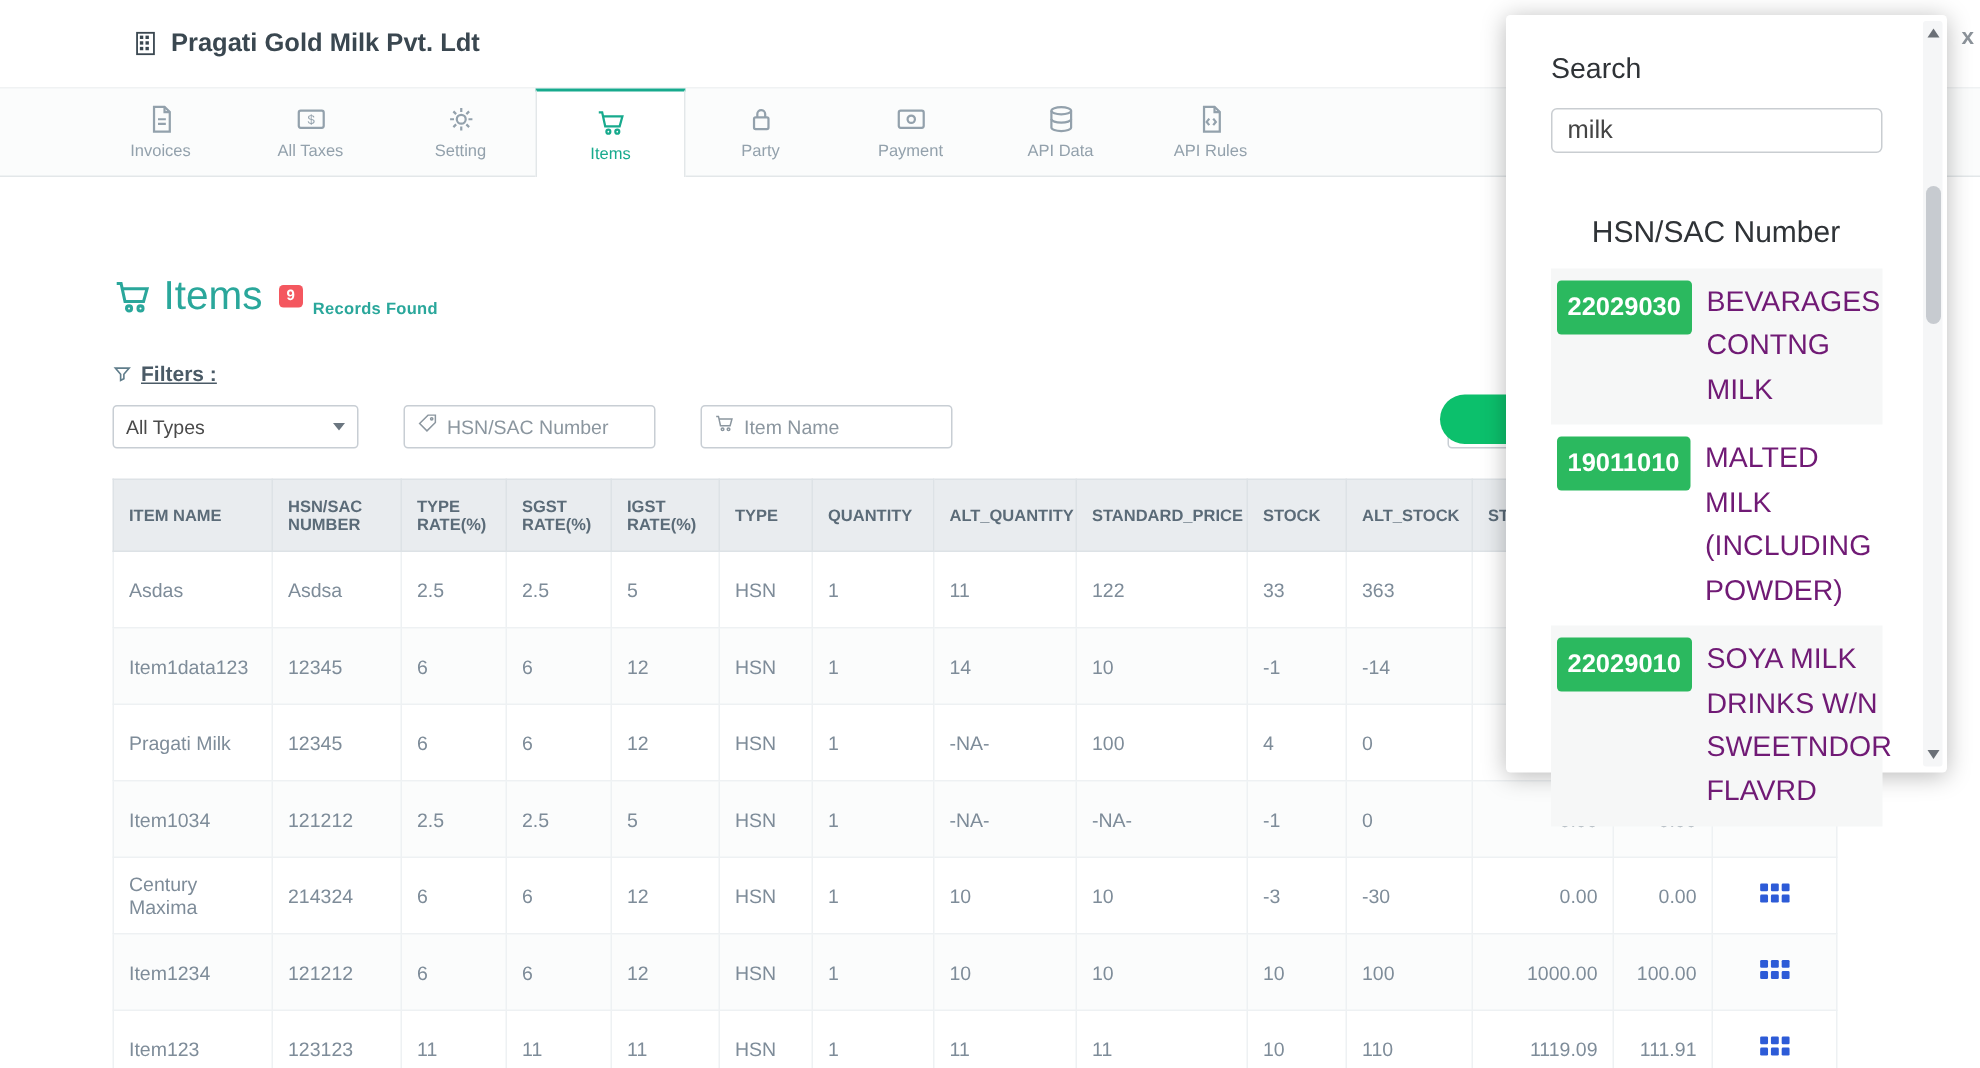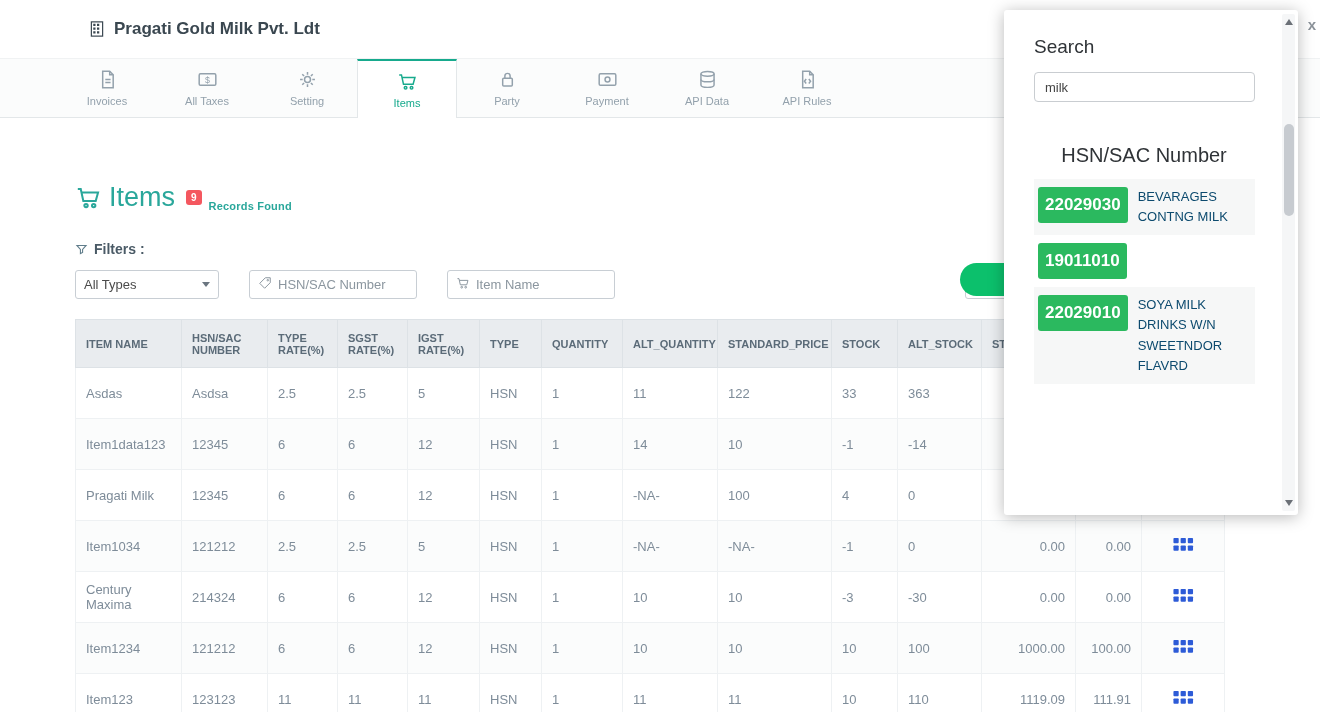--- a/index.html
+++ b/index.html
@@ -24,23 +24,23 @@
   .add-button { position:absolute; left:960px; top:81px; width:210px; height:33px; border:none; border-radius:17px;
                 background:#0cc06c; z-index:5; cursor:pointer; }
   .title-row { display:flex; align-items:center; gap:7px; margin-top:64px; }
   .title-cart { width:27px; height:27px; color:#2aa79b; display:inline-flex; }
   .page-title { font-size:27px; font-weight:400; color:#2aa79b; }
   .records-badge { background:#f4575f; color:#fff; font-size:10px; font-weight:bold; border-radius:3px;
                    padding:2px 5px; margin-left:4px; }
   .records-label { color:#2aa79b; font-size:11px; font-weight:bold; letter-spacing:.2px; margin-top:16px; }
   .filters-label-row { display:flex; align-items:center; gap:6px; margin-top:28px; color:#54656f; }
   .funnel { color:#607d8b; display:inline-flex; }
-  .filters-label { font-size:14px; font-weight:bold; color:#4a5a66; }
+  .filters-label { font-size:14px; font-weight:bold; color:#4a5a66;text-decoration:underline; }
   .filter-row { position:relative; margin-top:13px; width:1149px; display:flex; gap:30px; }
-  .select-wrap { position:relative; width:144px; }
+  .select-wrap { position:relative; width:164px; }
   .select-wrap select { width:100%; height:29px; border:1px solid #c8ced4; border-radius:3px; background:#fff;
                         font-family:inherit; font-size:13px; color:#4a4a4a; padding:0 8px; appearance:none; -webkit-appearance:none; }
   .select-caret { position:absolute; right:9px; top:12px; width:0; height:0;
                   border-left:4px solid transparent; border-right:4px solid transparent; border-top:5px solid #6b7680; pointer-events:none; }
   .input-icon { display:flex; align-items:center; gap:6px; width:168px; height:29px; border:1px solid #c8ced4;
                 border-radius:3px; background:#fff; padding:0 8px; color:#8b969f; }
   .input-icon input { border:none; outline:none; flex:1; font-family:inherit; font-size:13px; color:#4a4a4a; min-width:0; background:transparent; }
   .input-icon input::placeholder { color:#8b969f; }
   .search-box { position:absolute; left:890px; top:0; width:259px; }
   
@@ -51,28 +51,28 @@
   .items-table tbody tr:nth-child(even) td { background:#fbfcfc; }
   .items-table td.num { text-align:right; }
   .items-table td.actions { text-align:center; }
   .grid-btn { color:#2d5bd7; display:inline-flex; cursor:pointer; }
   
   .overlay { position:absolute; left:1004px; top:10px; width:294px; height:505px; background:#fff;
              border-radius:3px; box-shadow:0 2px 16px rgba(0,0,0,.28); z-index:20; }
   .overlay-content { padding:26px 44px 0 30px; }
   .search-title { font-size:19px; color:#2f3337; }
   .search-query { margin-top:14px; width:221px; height:30px; border:1px solid #c9cdd1; border-radius:4px;
-                  padding:0 10px; font-family:inherit; font-size:13px; color:#444; }
+                  padding:0 10px; font-family:inherit; font-size:17px; color:#444; }
   .hsn-title { font-size:20px; color:#2f3337; margin-top:42px; text-align:center; white-space:nowrap; }
   .results { margin-top:12px; width:221px; }
   .result { display:flex; align-items:flex-start; gap:10px; padding:8px 4px; cursor:pointer; }
   .result.alt { background:#f6f7f7; }
   .code-badge { background:#2bb95f; color:#fff; font-size:17px; font-weight:bold; padding:8px 7px;
                 border-radius:3px; white-space:nowrap; flex:0 0 auto; }
-  .result-desc { font-size:13px; color:#0c4a6e; line-height:1.55; }
+  .result-desc { font-size:19px; color:#701a75; line-height:1.55; }
   
   .overlay-scrollbar { position:absolute; right:3px; top:4px; bottom:4px; width:13px; background:#f5f6f7; border-radius:2px; }
   .sb-arrow-up, .sb-arrow-down { position:absolute; left:2.5px; width:0; height:0;
       border-left:4px solid transparent; border-right:4px solid transparent; }
   .sb-arrow-up { top:5px; border-bottom:6px solid #6b7077; }
   .sb-arrow-down { bottom:5px; border-top:6px solid #6b7077; }
   .sb-thumb { position:absolute; left:1.5px; top:110px; width:10px; height:92px; background:#c7cbd0; border-radius:5px; cursor:grab; }
   .close-x { position:absolute; right:4px; top:16px; color:#8a9198; font-size:15px; font-weight:bold; z-index:30; cursor:pointer; }
 </style>
 </head>
@@ -431,20 +431,21 @@
     <div class="search-title">Search</div>
     <input class="search-query" value="milk" style="">
     <div class="hsn-title">HSN/SAC Number</div>
     <div class="results">
         <div class="result alt">
           <span class="code-badge">22029030</span>
           <span class="result-desc">BEVARAGES CONTNG MILK</span>
         </div>
         <div class="result">
           <span class="code-badge">19011010</span>
+          <span class="result-desc">MALTED MILK (INCLUDING POWDER)</span>
         </div>
         <div class="result alt">
           <span class="code-badge">22029010</span>
           <span class="result-desc">SOYA MILK DRINKS W/N SWEETNDOR FLAVRD</span>
         </div>
       </div>
   </div>
   <div class="overlay-scrollbar">
     <span class="sb-arrow-up"></span>
     <span class="sb-thumb"></span>

